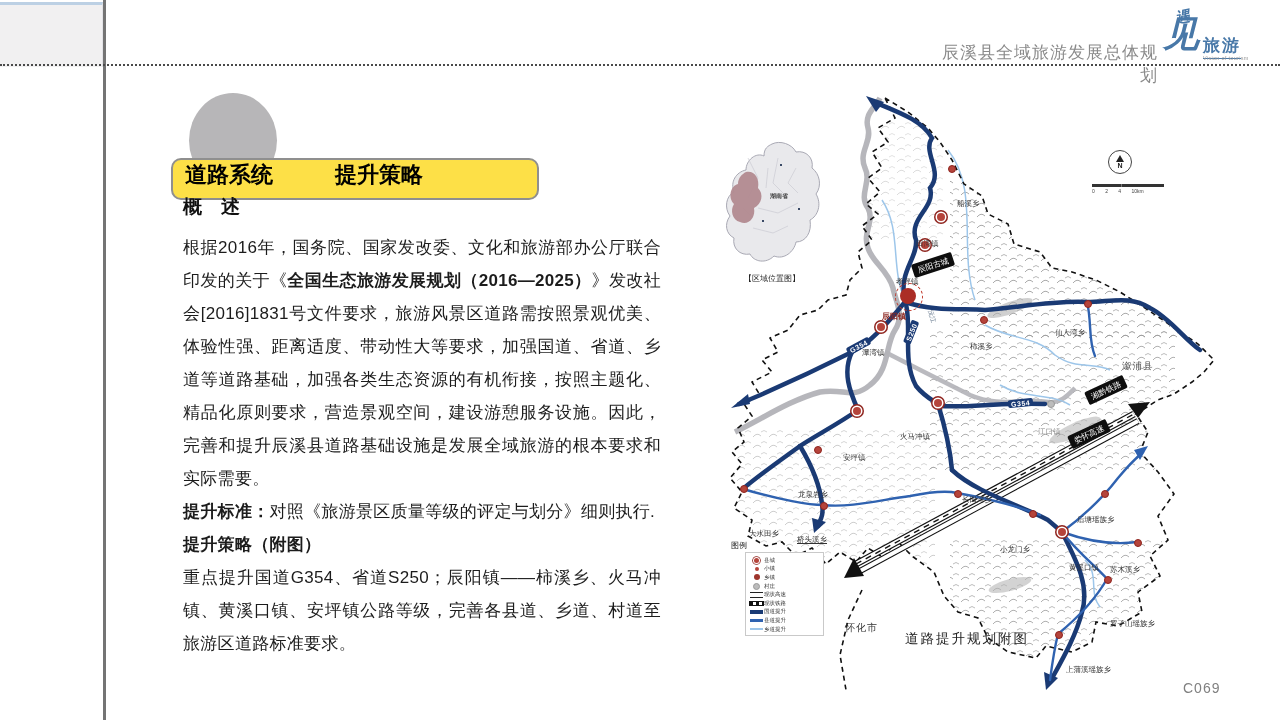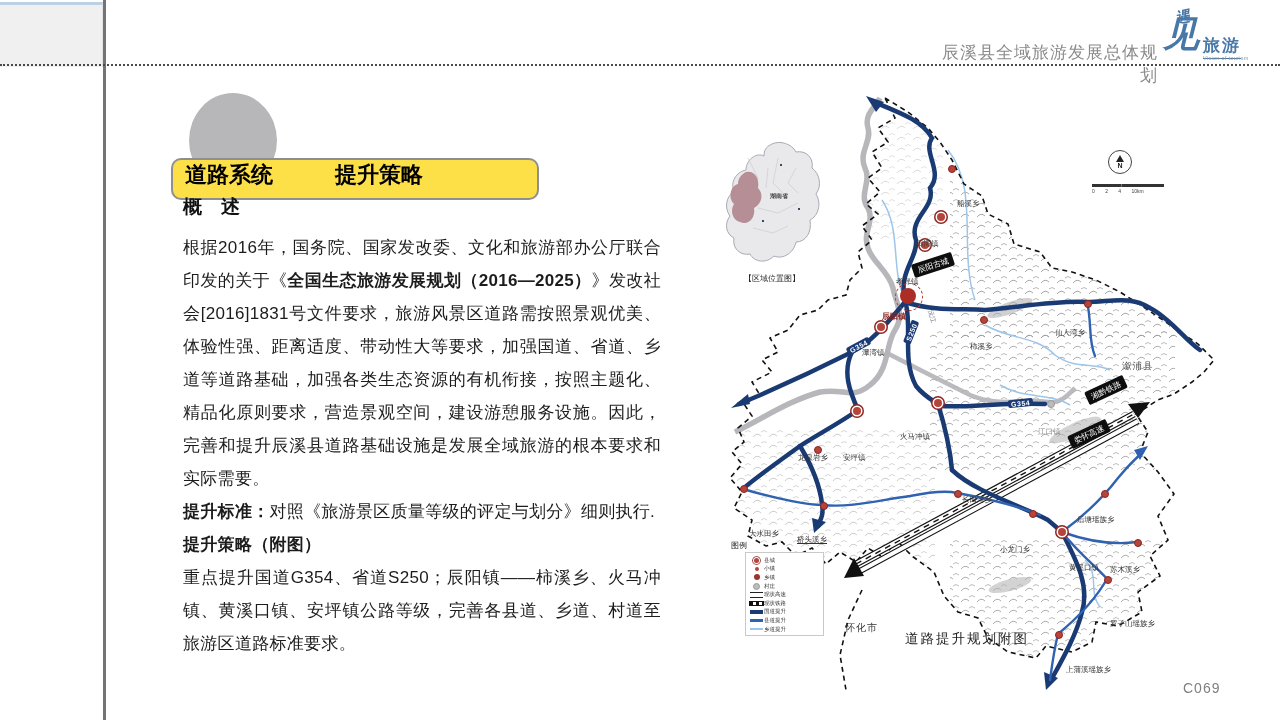--- a/index.html
+++ b/index.html
@@ -211,21 +211,21 @@
 <div class="mlabel" style="left:843px;top:417px;">安坪镇</div>
 <div class="mlabel" style="left:1069px;top:527px;">黄溪口镇</div>
 <div class="mlabel" style="left:957px;top:163px;">船溪乡</div>
 <div class="mlabel" style="left:970px;top:306px;">柿溪乡</div>
 <div class="mlabel" style="left:1055px;top:292px;">仙人湾乡</div>
 <div class="mlabel" style="left:1000px;top:509px;">小龙门乡</div>
 <div class="mlabel" style="left:1077px;top:479px;">后塘瑶族乡</div>
 <div class="mlabel" style="left:1110px;top:529px;">苏木溪乡</div>
 <div class="mlabel" style="left:1110px;top:583px;">罗子山瑶族乡</div>
 <div class="mlabel" style="left:1066px;top:629px;">上蒲溪瑶族乡</div>
-<div class="mlabel" style="left:798px;top:417px;">龙泉岩乡</div>
+<div class="mlabel" style="left:798px;top:454px;">龙泉岩乡</div>
 <div class="mlabel" style="left:749px;top:493px;">大水田乡</div>
 <div class="mlabel" style="left:797px;top:499px;text-decoration:underline;">桥头溪乡</div>
 <div class="mlabel" style="left:962px;top:459px;">长田湾乡</div>
 <div class="mlabel gray" style="left:1038px;top:391px;">江口镇</div>
 
 <div class="banner" style="left:912px;top:258px;transform:rotate(-18deg);">辰阳古城</div>
 <div class="banner" style="left:1085px;top:383px;transform:rotate(-25deg);">湘黔铁路</div>
 <div class="banner" style="left:1068px;top:427px;transform:rotate(-25deg);">娄怀高速</div>
 <div class="badge" style="left:846px;top:342px;transform:rotate(-28deg);">G354</div>
 <div class="badge" style="left:899px;top:328px;transform:rotate(-68deg);">S250</div>

